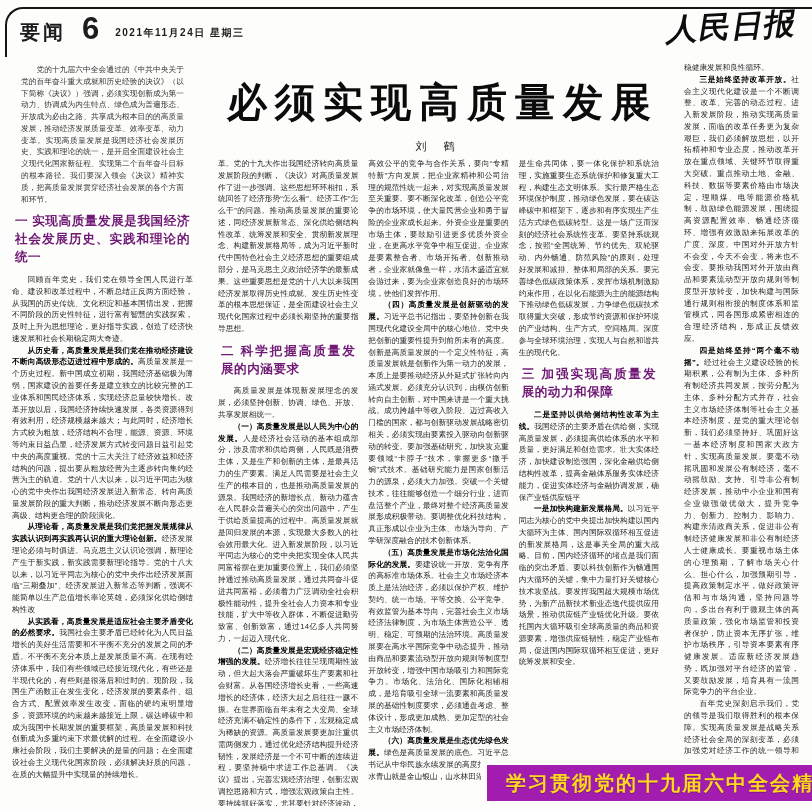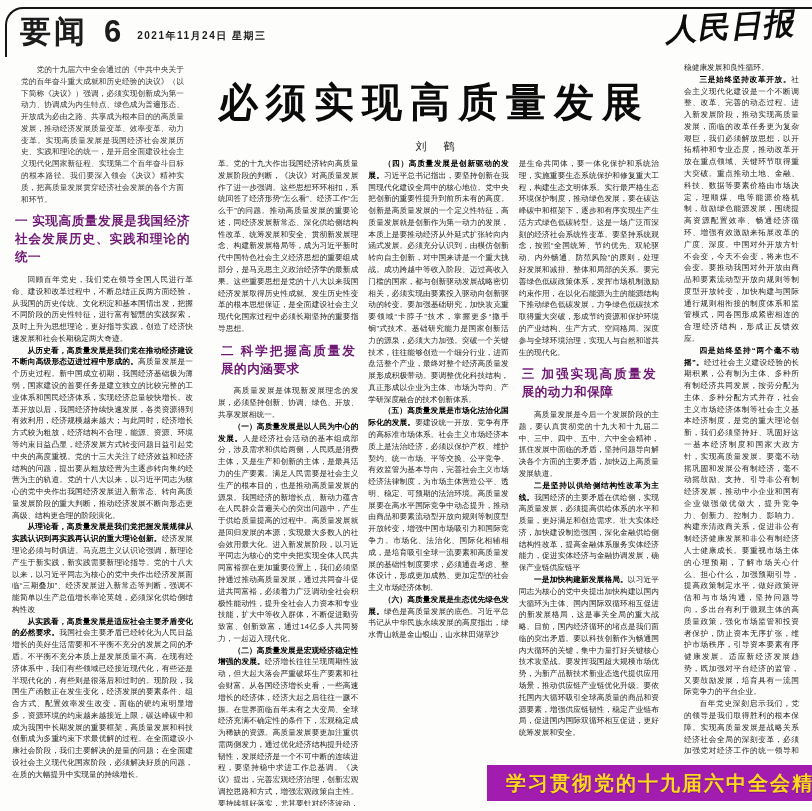--- a/index.html
+++ b/index.html
@@ -2,32 +2,32 @@
 <html><head>
 <meta charset="utf-8">
 <style>
   html,body{margin:0;padding:0;background:#9a9a9a;}
   .page{position:relative;width:812px;height:811px;margin:0 auto;background:#fdfdfc;overflow:hidden;
         font-family:"Liberation Sans","DejaVu Sans",sans-serif;color:#1c1c1c;box-sizing:border-box;}
   
   .frame{position:absolute;left:5px;top:7px;right:0;height:48px;border-top:2.5px solid #151515;
          border-left:2.5px solid #151515;border-top-left-radius:18px;pointer-events:none;}
   .mast-left{position:absolute;left:20px;top:11px;display:flex;align-items:baseline;gap:16px;}
-  .section-label{font-size:31px;font-weight:900;letter-spacing:3px;}
+  .section-label{font-size:20px;font-weight:900;letter-spacing:3px;}
   .page-num{font-size:31px;font-weight:700;}
   .edition-date{font-size:10px;font-weight:700;letter-spacing:1.5px;position:relative;top:-3px;}
   .paper-logo{position:absolute;right:16px;top:6px;font-family:"DejaVu Serif","Liberation Serif",serif;
         font-size:31px;font-weight:900;transform:skewX(-12deg) rotate(-3deg);letter-spacing:1px;color:#0d0d0d;}
   
   .bodygrid{position:absolute;top:62px;left:12px;right:13px;bottom:5px;display:flex;gap:25px;}
   .col{font-size:7.7px;line-height:1.53;text-align:justify;word-break:break-all;overflow:hidden;color:#262626;}
   .col-outer-left{width:181px;flex:none;}
   .mid{width:441px;flex:none;display:flex;flex-direction:column;overflow:hidden;}
   .headline-block{height:96px;flex:none;}
-  .headline{font-size:40px;font-weight:900;letter-spacing:8px;white-space:nowrap;text-align:left;
+  .headline{font-size:40px;font-weight:900;letter-spacing:8px;white-space:nowrap;text-align:right;
             margin-top:13px;color:#0b0b0b;}
   .byline{text-align:center;font-size:11px;letter-spacing:7px;margin-top:9px;color:#222;}
   .mid-cols{flex:1;display:flex;gap:10px;overflow:hidden;}
   .mid-col{flex:1;}
   .col-outer-right{flex:1;}
   .col p{margin:0;text-indent:2em;}
   .col p.noindent{text-indent:0;}
   .col p.intro{margin:2px 9px 7px 9px;color:#333;}
   .col .h-sec{font-size:12.6px;font-weight:800;line-height:1.42;margin:8px 3px 7px 3px;text-align:justify;
               letter-spacing:0.5px;color:#701a75;}
@@ -67,28 +67,28 @@
       </div>
       <div class="mid-cols">
         <div class="col mid-col" id="col2">
             <p class="noindent">革。党的十九大作出我国经济转向高质量发展阶段的判断，《决议》对高质量发展作了进一步强调。这些思想环环相扣，系统回答了经济形势“怎么看”、经济工作“怎么干”的问题。推动高质量发展的重要论述，同经济发展新常态、深化供给侧结构性改革、统筹发展和安全、贯彻新发展理念、构建新发展格局等，成为习近平新时代中国特色社会主义经济思想的重要组成部分，是马克思主义政治经济学的最新成果。这些重要思想是党的十八大以来我国经济发展取得历史性成就、发生历史性变革的根本思想保证，是全面建设社会主义现代化国家过程中必须长期坚持的重要指导思想。</p>
             <div class="h-sec">二 科学把握高质量发展的内涵要求</div>
             <p>高质量发展是体现新发展理念的发展，必须坚持创新、协调、绿色、开放、共享发展相统一。</p>
             <p><b class="lead">（一）高质量发展是以人民为中心的发展。</b>人是经济社会活动的基本组成部分，涉及需求和供给两侧，人民既是消费主体，又是生产和创新的主体，是最具活力的生产要素。满足人民需要是社会主义生产的根本目的，也是推动高质量发展的源泉。我国经济的新增长点、新动力蕴含在人民群众普遍关心的突出问题中，产生于供给质量提高的过程中。高质量发展就是回归发展的本源，实现最大多数人的社会效用最大化。进入新发展阶段，以习近平同志为核心的党中央把实现全体人民共同富裕摆在更加重要位置上，我们必须坚持通过推动高质量发展，通过共同奋斗促进共同富裕，必须着力广泛调动全社会积极性能动性，提升全社会人力资本和专业技能，扩大中等收入群体，不断促进勤劳致富、创新致富，通过14亿多人共同努力，一起迈入现代化。</p>
             <p><b class="lead">（二）高质量发展是宏观经济稳定性增强的发展。</b>经济增长往往呈现周期性波动，但大起大落会严重破坏生产要素和社会财富。从各国经济增长史看，一些高速增长的经济体，经济大起之后往往一蹶不振。在世界面临百年未有之大变局、全球经济充满不确定性的条件下，宏观稳定成为稀缺的资源。高质量发展要更加注重供需两侧发力，通过优化经济结构提升经济韧性，发展经济是一个不可中断的连续进程，要坚持稳中求进工作总基调。《决议》提出，完善宏观经济治理，创新宏观调控思路和方式，增强宏观政策自主性。要持续抓好落实，尤其要针对经济波动，做好宏观政策预调微调设计和逆周期调节、预期管理。从高速增长转向高质量发展，也是风险易发高发的时期，要坚持底线思维，防范各种重大风险特别是系统性风险，着力用发展的办法从根本上防范化解各类风险，实现发展和防风险的长期均衡。</p>
           </div>
         <div class="col mid-col" id="col3">
+            <p class="noindent">高效公平的竞争与合作关系，要向“专精特新”方向发展，把企业家精神和公司治理的规范性统一起来，对实现高质量发展至关重要。要不断深化改革，创造公平竞争的市场环境，使大量民营企业和勇于冒险的企业家成长起来。外资企业是重要的市场主体，要鼓励引进更多优质外资企业，在更高水平竞争中相互促进。企业家是要素整合者、市场开拓者、创新推动者，企业家就像鱼一样，水清木盛适宜就会游过来，要为企业家创造良好的市场环境，使他们发挥作用。</p>
             <p><b class="lead">（四）高质量发展是创新驱动的发展。</b>习近平总书记指出，要坚持创新在我国现代化建设全局中的核心地位。党中央把创新的重要性提升到前所未有的高度。创新是高质量发展的一个定义性特征，高质量发展就是创新作为第一动力的发展，本质上是要推动经济从外延式扩张转向内涵式发展。必须充分认识到，由模仿创新转向自主创新，对中国来讲是一个重大挑战。成功跨越中等收入阶段、迈过高收入门槛的国家，都与创新驱动发展战略密切相关，必须实现由要素投入驱动向创新驱动的转变。要加强基础研究，加快攻克重要领域“卡脖子”技术，掌握更多“撒手锏”式技术。基础研究能力是国家创新活力的源泉，必须大力加强。突破一个关键技术，往往能够创造一个细分行业，进而盘活整个产业，最终对整个经济高质量发展形成积极带动。要调整优化科技结构，真正形成以企业为主体、市场为导向、产学研深度融合的技术创新体系。</p>
             <p><b class="lead">（五）高质量发展是市场化法治化国际化的发展。</b>要建设统一开放、竞争有序的高标准市场体系。社会主义市场经济本质上是法治经济，必须以保护产权、维护契约、统一市场、平等交换、公平竞争、有效监管为基本导向，完善社会主义市场经济法律制度，为市场主体营造公平、透明、稳定、可预期的法治环境。高质量发展要在高水平国际竞争中动态提升，推动由商品和要素流动型开放向规则等制度型开放转变，增强中国市场吸引力和国际竞争力。市场化、法治化、国际化相辅相成，是培育吸引全球一流要素和高质量发展的基础性制度要求，必须通盘考虑、整体设计，形成更加成熟、更加定型的社会主义市场经济体制。</p>
             <p><b class="lead">（六）高质量发展是生态优先绿色发展。</b>绿色是高质量发展的底色。习近平总书记从中华民族永续发展的高度指出，绿水青山就是金山银山，山水林田湖草沙</p>
           </div>
         <div class="col mid-col" id="col4">
             <p class="noindent">是生命共同体，要一体化保护和系统治理，实施重要生态系统保护和修复重大工程，构建生态文明体系。实行最严格生态环境保护制度，推动绿色发展，要在碳达峰碳中和框架下，逐步和有序实现生产生活方式绿色低碳转型。这是一场广泛而深刻的经济社会系统性变革。要坚持系统观念，按照“全国统筹、节约优先、双轮驱动、内外畅通、防范风险”的原则，处理好发展和减排、整体和局部的关系。要完善绿色低碳政策体系，发挥市场机制激励约束作用，在以化石能源为主的能源结构下推动绿色低碳发展，力争绿色低碳技术取得重大突破，形成节约资源和保护环境的产业结构、生产方式、空间格局。深度参与全球环境治理，实现人与自然和谐共生的现代化。</p>
             <div class="h-sec">三 加强实现高质量发展的动力和保障</div>
-            <p>高质量发展是今后一个发展阶段的主题，要认真贯彻党的十九大和十九届二中、三中、四中、五中、六中全会精神，抓住发展中面临的矛盾，坚持问题导向解决各个方面的主要矛盾，加快迈上高质量发展轨道。</p>
             <p><b class="lead">二是坚持以供给侧结构性改革为主线。</b>我国经济的主要矛盾在供给侧，实现高质量发展，必须提高供给体系的水平和质量，更好满足和创造需求。壮大实体经济，加快建设制造强国，深化金融供给侧结构性改革，提高金融体系服务实体经济能力，促进实体经济与金融协调发展，确保产业链供应链平</p>
             <p><b class="lead">一是加快构建新发展格局。</b>以习近平同志为核心的党中央提出加快构建以国内大循环为主体、国内国际双循环相互促进的新发展格局，这是事关全局的重大战略。目前，国内经济循环的堵点是我们面临的突出矛盾。要以科技创新作为畅通国内大循环的关键，集中力量打好关键核心技术攻坚战。要发挥我国超大规模市场优势，为新产品新技术新业态迭代提供应用场景，推动供应链产业链优化升级。要依托国内大循环吸引全球高质量的商品和资源要素，增强供应链韧性，稳定产业链布局，促进国内国际双循环相互促进，更好统筹发展和安全。</p>
           </div>
       </div>
     </div>
 
     <div class="col col-outer-right" id="col5">
         <p class="noindent">稳健康发展和良性循环。</p>
         <p><b class="lead">三是始终坚持改革开放。</b>社会主义现代化建设是一个不断调整、改革、完善的动态过程。进入新发展阶段，推动实现高质量发展，面临的改革任务更为复杂艰巨，我们必须解放思想，以开拓精神和专业态度，推动改革开放在重点领域、关键环节取得重大突破。重点推动土地、金融、科技、数据等要素价格由市场决定，理顺煤、电等能源价格机制，鼓励绿色能源发展，围绕提高资源配置效率、畅通经济循环、增强有效激励来拓展改革的广度、深度。中国对外开放方针不会变，今天不会变，将来也不会变。要推动我国对外开放由商品和要素流动型开放向规则等制度型开放转变，加快构建与国际通行规则相衔接的制度体系和监管模式，同各国形成紧密相连的合理经济结构，形成正反馈效应。</p>
         <p><b class="lead">四是始终坚持“两个毫不动摇”。</b>经过社会主义建设经验的长期积累，公有制为主体、多种所有制经济共同发展，按劳分配为主体、多种分配方式并存，社会主义市场经济体制等社会主义基本经济制度，是党的重大理论创新，我们必须坚持好、巩固好这一基本经济制度和国家大政方针，实现高质量发展。要毫不动摇巩固和发展公有制经济，毫不动摇鼓励、支持、引导非公有制经济发展，推动中小企业和国有企业做强做优做大，提升竞争力、创新力、控制力、影响力。构建亲清政商关系，促进非公有制经济健康发展和非公有制经济人士健康成长。要重视市场主体的心理预期，了解市场关心什么、担心什么，加强预期引导，提高政策制定水平，做好政策评估和与市场沟通，坚持问题导向，多出台有利于微观主体的高质量政策，强化市场监管和投资者保护，防止资本无序扩张，维护市场秩序，引导资本要素有序健康发展。适应新经济发展趋势，既加强对平台经济的监管，又要鼓励发展，培育具有一流国际竞争力的平台企业。</p>

